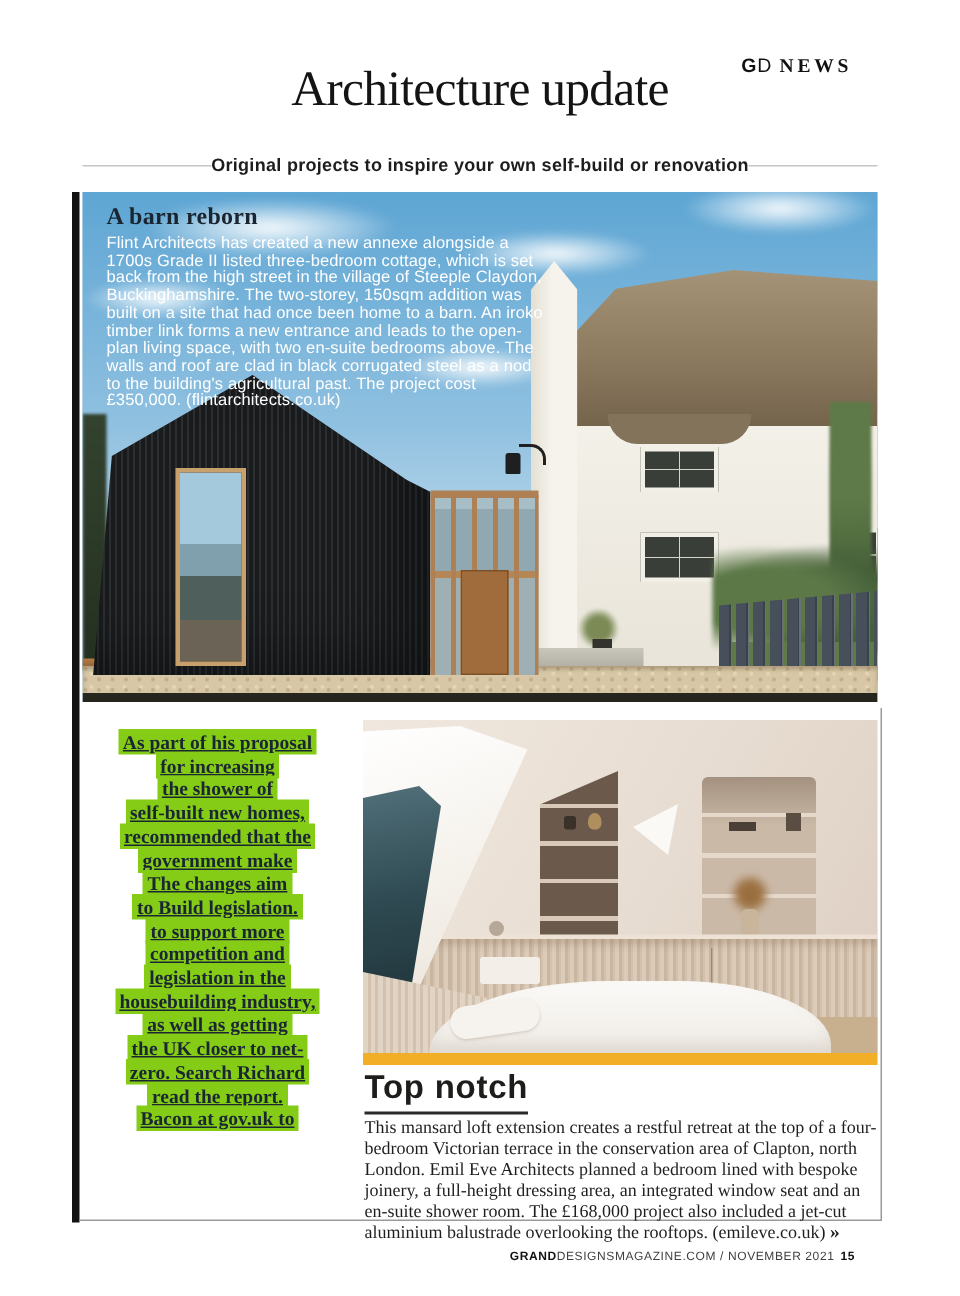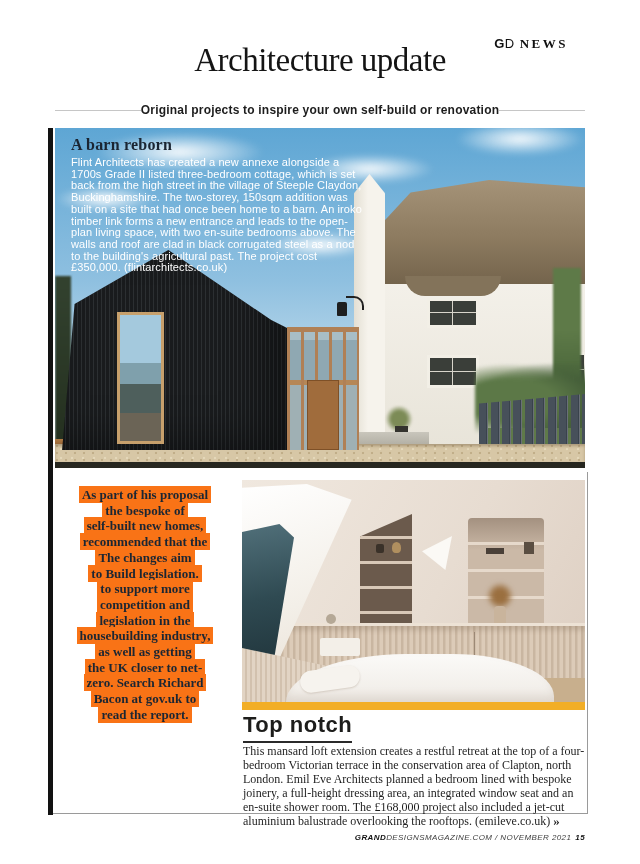--- a/index.html
+++ b/index.html
@@ -98,21 +98,21 @@
   .mp-overlay{position:absolute;left:16px;top:8px;width:300px;}
   .mp-overlay h2{margin:0 0 3px 0;font-family:"Liberation Serif",serif;font-weight:700;
                  font-size:16px;color:#1a2532;letter-spacing:.2px;}
   .mp-overlay p{margin:0;width:292px;font-size:11px;line-height:11.7px;font-weight:500;
                 color:#ffffff;letter-spacing:.1px;}
 
   
   .policy{position:absolute;left:50px;top:487px;width:190px;text-align:center;
           font-family:"Liberation Serif",serif;font-weight:700;font-size:13px;line-height:15.7px;color:#1b2633;}
   .policy .pline{display:block;}
-  .policy .hl{background:#f97316;padding:1px 3px;box-decoration-break:clone;}
+  .policy .hl{background:#84cc16;padding:1px 3px;box-decoration-break:clone;text-decoration:underline;}
 
   
   .bed-photo{position:absolute;left:242px;top:480px;width:343px;height:222px;overflow:hidden;background:#e9ddd1;}
   .bed-photo div{position:absolute;}
   .bp-wall{left:0;top:0;width:343px;height:222px;
            background:linear-gradient(120deg,#f0e8df 0%,#e7dcd1 55%,#ddcec1 100%);}
   .bp-niche-left{left:118px;top:34px;width:52px;height:112px;
                  clip-path:polygon(0 20%,100% 0,100% 100%,0 100%);
                  background-color:#6b5a4c;
                  background-image:repeating-linear-gradient(180deg,rgba(0,0,0,0) 0 22px,#d9c9b8 22px 25px);}
@@ -158,21 +158,21 @@
 
   
   .topnotch-h{position:absolute;left:243px;top:712px;margin:0;display:inline-block;
               font-family:"Liberation Sans",sans-serif;font-weight:600;font-size:22px;color:#1d1d1b;
               letter-spacing:.5px;border-bottom:2px solid #2a2a2a;padding-bottom:3px;}
   .topnotch-p{position:absolute;left:243px;top:744px;width:342px;margin:0;
               font-family:"Liberation Serif",serif;font-size:12px;line-height:14px;color:#1e1e1e;}
   .topnotch-p .more{font-weight:700;font-size:13px;letter-spacing:-2px;}
 
   
-  .footer{position:absolute;top:833px;right:55px;font-size:8px;color:#3f3f3f;letter-spacing:.4px;font-style:italic;}
+  .footer{position:absolute;top:833px;right:70px;font-size:8px;color:#3f3f3f;letter-spacing:.4px;}
   .footer .b{font-weight:800;color:#121212;}
   .footer .pg{font-weight:800;color:#121212;margin-left:4px;}
 </style>
 </head>
 <body>
 
 <div class="page">
 
   <div class="brand">
     <span class="g">G</span><span class="d">D</span><span class="news">NEWS</span>
@@ -220,34 +220,36 @@
     <div class="mp-lamp"></div>
     <div class="mp-bottom-strip"></div>
     <figcaption class="mp-overlay">
       <h2>A barn reborn</h2>
       <p>Flint Architects has created a new annexe alongside a 1700s Grade II listed three-bedroom cottage, which is set back from the high street in the village of Steeple Claydon, Buckinghamshire. The two-storey, 150sqm addition was built on a site that had once been home to a barn. An iroko timber link forms a new entrance and leads to the open-plan living space, with two en-suite bedrooms above. The walls and roof are clad in black corrugated steel as a nod to the building's agricultural past. The project cost £350,000. (flintarchitects.co.uk)</p>
     </figcaption>
   </figure>
 
   <aside class="policy">
       <div class="pline"><span class="hl">As part of his proposal</span></div>
-      <div class="pline"><span class="hl">the bespoke of</span></div>
+      <div class="pline"><span class="hl">for increasing</span></div>
+      <div class="pline"><span class="hl">the shower of</span></div>
       <div class="pline"><span class="hl">self-built new homes,</span></div>
       <div class="pline"><span class="hl">recommended that the</span></div>
+      <div class="pline"><span class="hl">government make</span></div>
       <div class="pline"><span class="hl">The changes aim</span></div>
       <div class="pline"><span class="hl">to Build legislation.</span></div>
       <div class="pline"><span class="hl">to support more</span></div>
       <div class="pline"><span class="hl">competition and</span></div>
       <div class="pline"><span class="hl">legislation in the</span></div>
       <div class="pline"><span class="hl">housebuilding industry,</span></div>
       <div class="pline"><span class="hl">as well as getting</span></div>
       <div class="pline"><span class="hl">the UK closer to net-</span></div>
       <div class="pline"><span class="hl">zero. Search Richard</span></div>
+      <div class="pline"><span class="hl">read the report.</span></div>
       <div class="pline"><span class="hl">Bacon at gov.uk to</span></div>
-      <div class="pline"><span class="hl">read the report.</span></div>
     </aside>
 
   <figure class="bed-photo" style="margin:0">
     <div class="bp-wall"></div>
     <div class="bp-niche-left"></div>
     <div class="bp-niche-right"></div>
     <div class="bp-obj1"></div>
     <div class="bp-obj2"></div>
     <div class="bp-obj3"></div>
     <div class="bp-obj4"></div>

